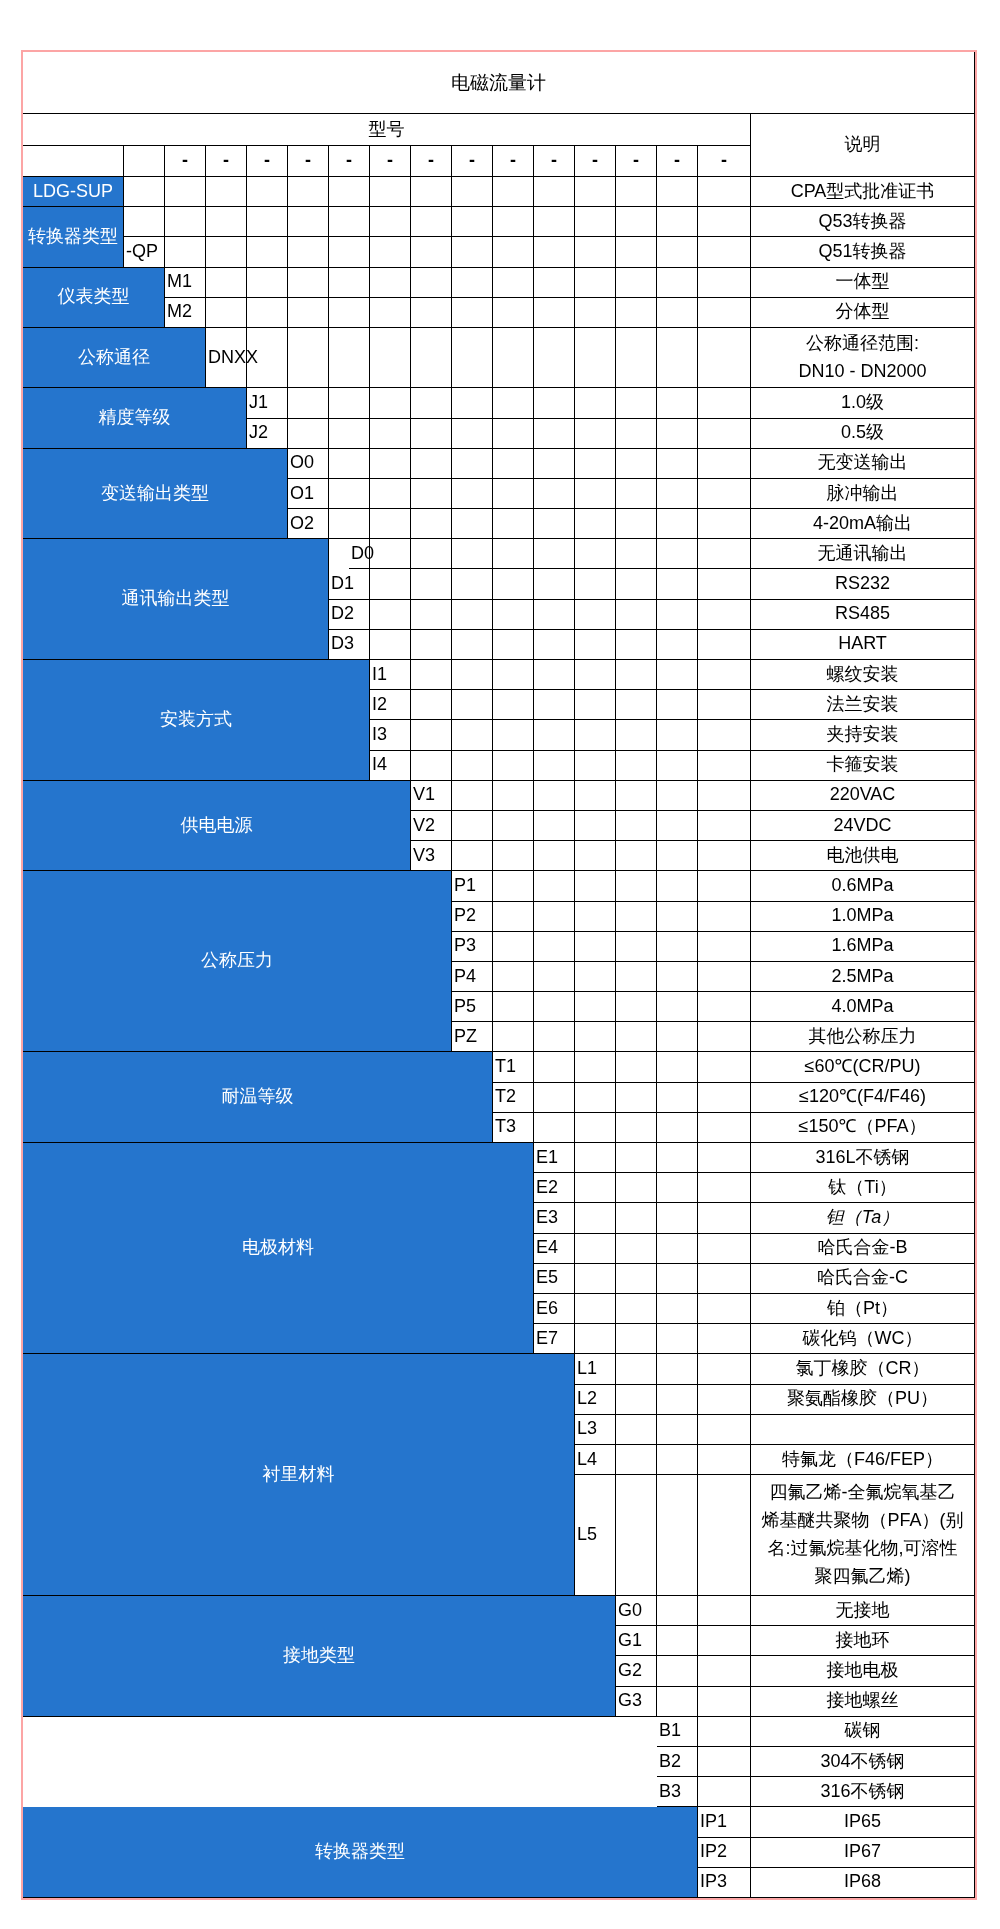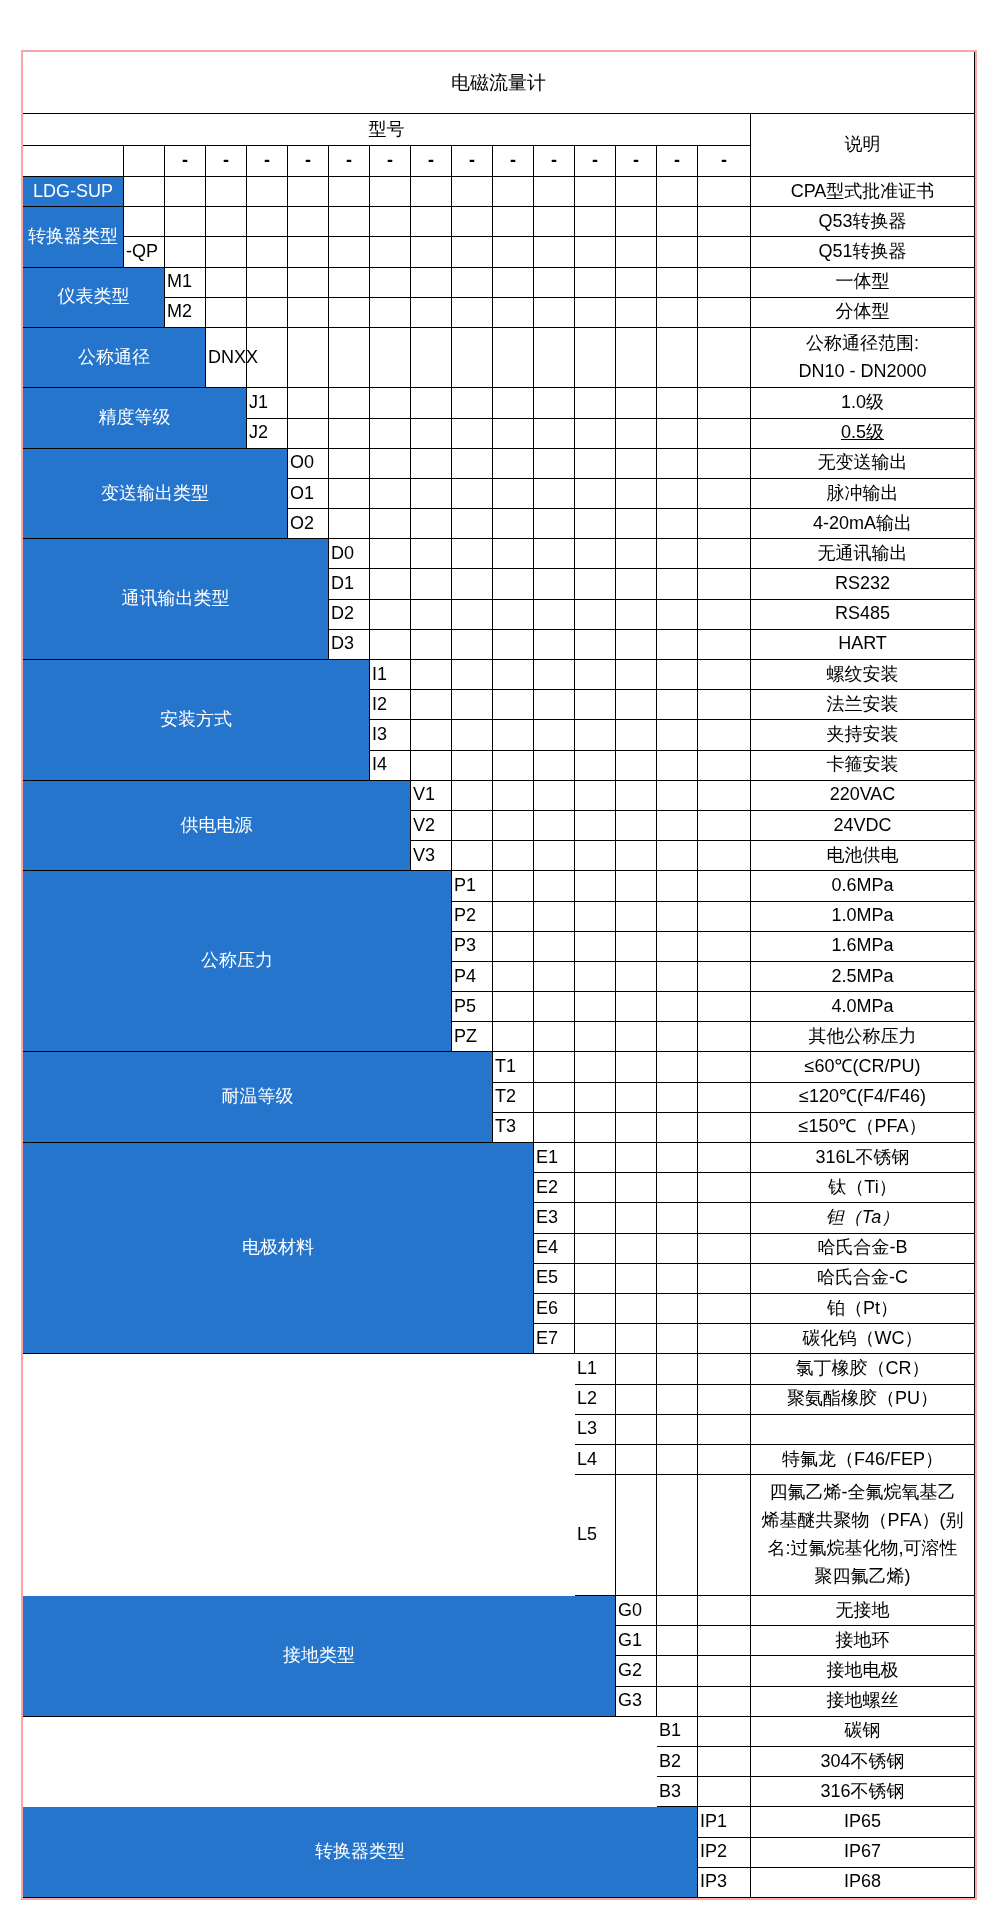--- a/index.html
+++ b/index.html
@@ -182,21 +182,21 @@
       <div class="cell blank" style="grid-area: 11 / 7 / 12 / 8;"></div>
       <div class="cell blank" style="grid-area: 11 / 8 / 12 / 9;"></div>
       <div class="cell blank" style="grid-area: 11 / 9 / 12 / 10;"></div>
       <div class="cell blank" style="grid-area: 11 / 10 / 12 / 11;"></div>
       <div class="cell blank" style="grid-area: 11 / 11 / 12 / 12;"></div>
       <div class="cell blank" style="grid-area: 11 / 12 / 12 / 13;"></div>
       <div class="cell blank" style="grid-area: 11 / 13 / 12 / 14;"></div>
       <div class="cell blank" style="grid-area: 11 / 14 / 12 / 15;"></div>
       <div class="cell blank" style="grid-area: 11 / 15 / 12 / 16;"></div>
       <div class="cell blank" style="grid-area: 11 / 16 / 12 / 17;"></div>
-      <div class="cell desc" style="grid-area: 11 / 17 / 12 / 18; text-decoration: underline;">0.5级</div>
+      <div class="cell desc" style="grid-area: 11 / 17 / 12 / 18;">0.5级</div>
       <div class="cell cat" style="grid-area: 12 / 1 / 15 / 6;">变送输出类型</div>
       <div class="cell code" style="grid-area: 12 / 6 / 13 / 7;">O0</div>
       <div class="cell blank" style="grid-area: 12 / 7 / 13 / 8;"></div>
       <div class="cell blank" style="grid-area: 12 / 8 / 13 / 9;"></div>
       <div class="cell blank" style="grid-area: 12 / 9 / 13 / 10;"></div>
       <div class="cell blank" style="grid-area: 12 / 10 / 13 / 11;"></div>
       <div class="cell blank" style="grid-area: 12 / 11 / 13 / 12;"></div>
       <div class="cell blank" style="grid-area: 12 / 12 / 13 / 13;"></div>
       <div class="cell blank" style="grid-area: 12 / 13 / 13 / 14;"></div>
       <div class="cell blank" style="grid-area: 12 / 14 / 13 / 15;"></div>
@@ -221,21 +221,21 @@
       <div class="cell blank" style="grid-area: 14 / 9 / 15 / 10;"></div>
       <div class="cell blank" style="grid-area: 14 / 10 / 15 / 11;"></div>
       <div class="cell blank" style="grid-area: 14 / 11 / 15 / 12;"></div>
       <div class="cell blank" style="grid-area: 14 / 12 / 15 / 13;"></div>
       <div class="cell blank" style="grid-area: 14 / 13 / 15 / 14;"></div>
       <div class="cell blank" style="grid-area: 14 / 14 / 15 / 15;"></div>
       <div class="cell blank" style="grid-area: 14 / 15 / 15 / 16;"></div>
       <div class="cell blank" style="grid-area: 14 / 16 / 15 / 17;"></div>
       <div class="cell desc" style="grid-area: 14 / 17 / 15 / 18;">4-20mA输出</div>
       <div class="cell cat" style="grid-area: 15 / 1 / 19 / 7;">通讯输出类型</div>
-      <div class="cell code" style="grid-area: 15 / 7 / 16 / 8;">D0</div>
+      <div class="cell code" style="grid-area: 15 / 7 / 16 / 8; margin-left: 20px;">D0</div>
       <div class="cell blank" style="grid-area: 15 / 8 / 16 / 9;"></div>
       <div class="cell blank" style="grid-area: 15 / 9 / 16 / 10;"></div>
       <div class="cell blank" style="grid-area: 15 / 10 / 16 / 11;"></div>
       <div class="cell blank" style="grid-area: 15 / 11 / 16 / 12;"></div>
       <div class="cell blank" style="grid-area: 15 / 12 / 16 / 13;"></div>
       <div class="cell blank" style="grid-area: 15 / 13 / 16 / 14;"></div>
       <div class="cell blank" style="grid-area: 15 / 14 / 16 / 15;"></div>
       <div class="cell blank" style="grid-area: 15 / 15 / 16 / 16;"></div>
       <div class="cell blank" style="grid-area: 15 / 16 / 16 / 17;"></div>
       <div class="cell desc" style="grid-area: 15 / 17 / 16 / 18;">无通讯输出</div>
@@ -448,20 +448,21 @@
       <div class="cell blank" style="grid-area: 40 / 14 / 41 / 15;"></div>
       <div class="cell blank" style="grid-area: 40 / 15 / 41 / 16;"></div>
       <div class="cell blank" style="grid-area: 40 / 16 / 41 / 17;"></div>
       <div class="cell desc" style="grid-area: 40 / 17 / 41 / 18;">铂（Pt）</div>
       <div class="cell code" style="grid-area: 41 / 12 / 42 / 13;">E7</div>
       <div class="cell blank" style="grid-area: 41 / 13 / 42 / 14;"></div>
       <div class="cell blank" style="grid-area: 41 / 14 / 42 / 15;"></div>
       <div class="cell blank" style="grid-area: 41 / 15 / 42 / 16;"></div>
       <div class="cell blank" style="grid-area: 41 / 16 / 42 / 17;"></div>
       <div class="cell desc" style="grid-area: 41 / 17 / 42 / 18;">碳化钨（WC）</div>
+      <div class="cell cat" style="grid-area: 42 / 1 / 47 / 13;">衬里材料</div>
       <div class="cell code" style="grid-area: 42 / 13 / 43 / 14;">L1</div>
       <div class="cell blank" style="grid-area: 42 / 14 / 43 / 15;"></div>
       <div class="cell blank" style="grid-area: 42 / 15 / 43 / 16;"></div>
       <div class="cell blank" style="grid-area: 42 / 16 / 43 / 17;"></div>
       <div class="cell desc" style="grid-area: 42 / 17 / 43 / 18;">氯丁橡胶（CR）</div>
       <div class="cell code" style="grid-area: 43 / 13 / 44 / 14;">L2</div>
       <div class="cell blank" style="grid-area: 43 / 14 / 44 / 15;"></div>
       <div class="cell blank" style="grid-area: 43 / 15 / 44 / 16;"></div>
       <div class="cell blank" style="grid-area: 43 / 16 / 44 / 17;"></div>
       <div class="cell desc" style="grid-area: 43 / 17 / 44 / 18;">聚氨酯橡胶（PU）</div>

